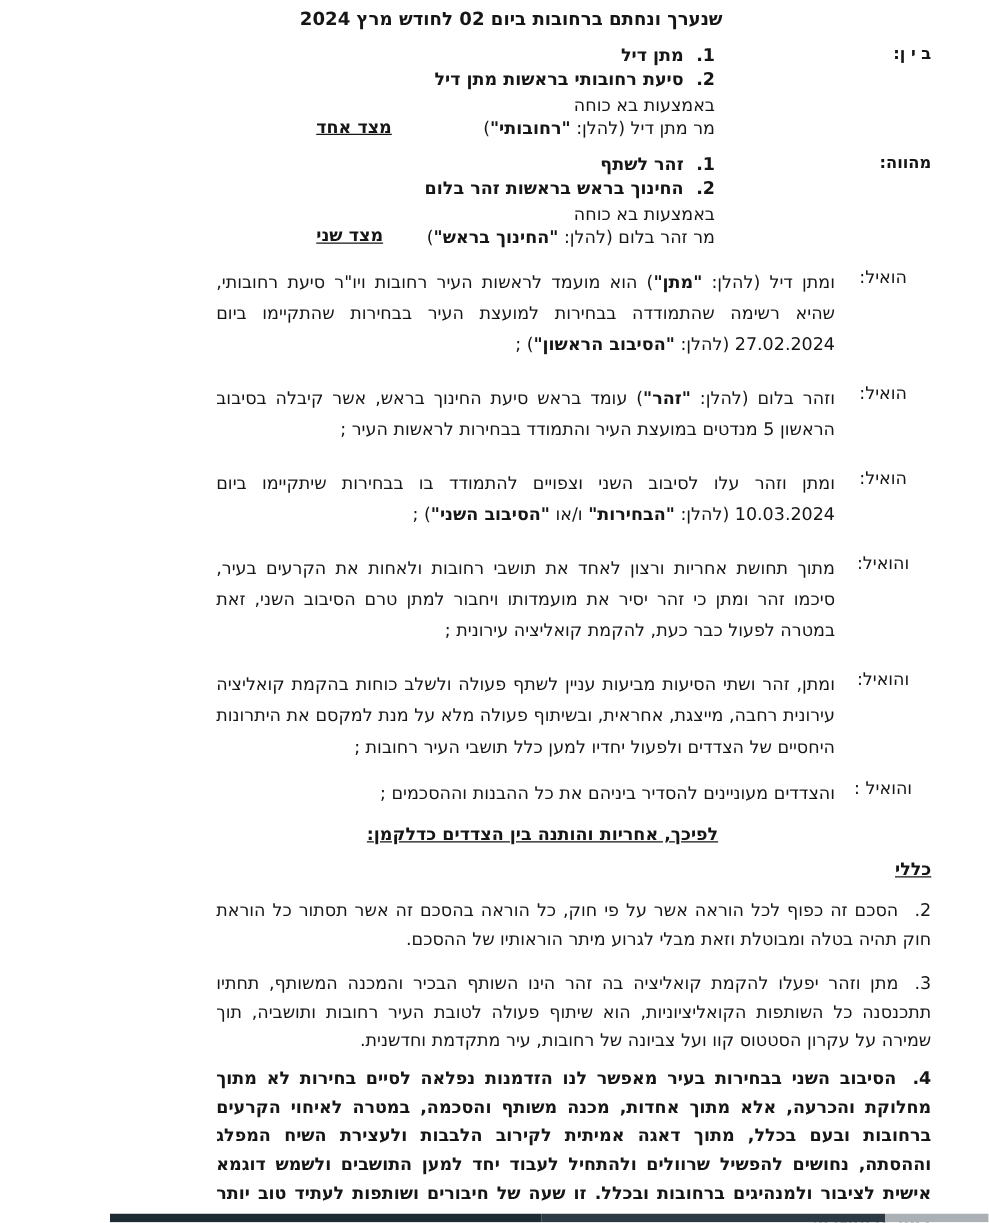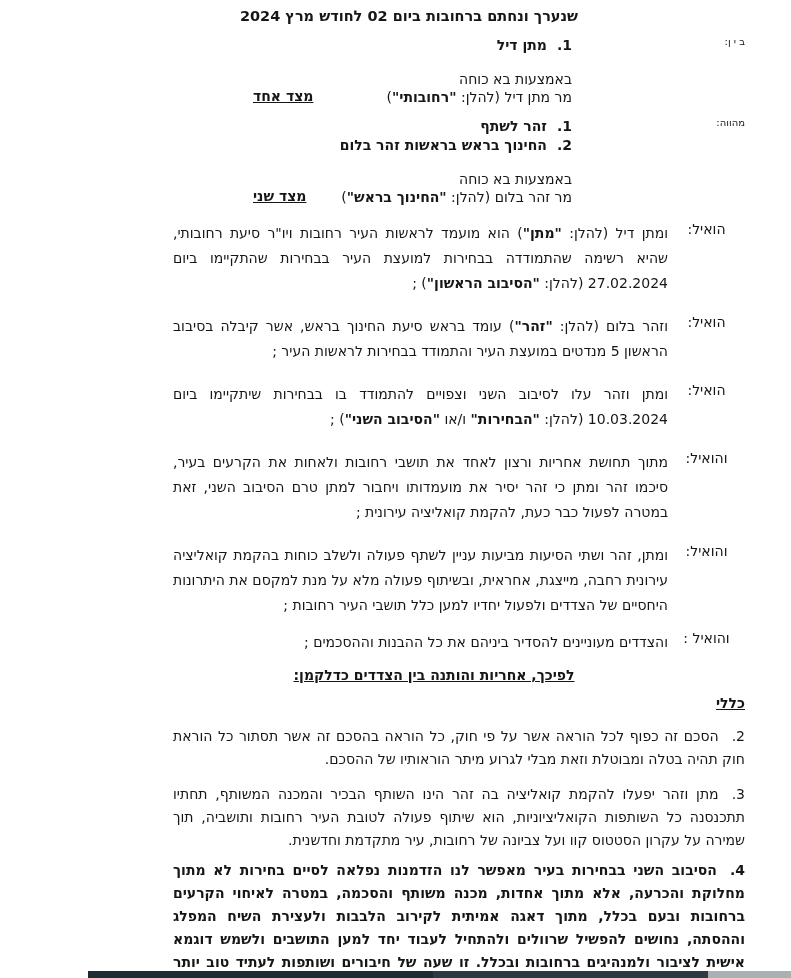--- a/index.html
+++ b/index.html
@@ -19,26 +19,26 @@
 
   .title{
     font-weight:bold;
     text-align:center;
     transform:translateX(-50px);
     margin-bottom:12px;
     font-size:14.5px;
   }
 
   .party-row{display:flex;}
-  .plabel{width:173px;flex:none;font-weight:normal;font-size:10px;}
+  .plabel{width:173px;flex:none;font-weight:bold;font-size:13px;}
   .pitems{flex:1;}
   .pitem{font-weight:bold;line-height:19px;}
   .pnum{margin-left:10px;}
 
-  .via-block{position:relative;margin-right:173px;margin-top:15px;line-height:18px;}
+  .via-block{position:relative;margin-right:173px;margin-top:2px;line-height:18px;}
   .side-label{
     position:absolute;left:80px;bottom:1px;
     font-weight:bold;text-decoration:underline;
   }
   .party-section{margin-bottom:11px;}
 
   .whereas-section{margin-top:15px;}
   .whereas-row{display:flex;margin-bottom:18px;}
   .wlabel{width:77px;flex:none;font-weight:normal;text-align:center;}
   .wbody{flex:1;text-align:justify;line-height:25px;}
@@ -72,20 +72,21 @@
 
 <div class="page">
 
   <div class="title">שנערך ונחתם ברחובות ביום 02 לחודש  מרץ 2024</div>
 
   <div class="party-section">
     <div class="party-row">
       <div class="plabel">ב י ן:</div>
       <div class="pitems">
         <div class="pitem"><span class="pnum">1.</span><span>מתן דיל</span></div>
+        <div class="pitem"><span class="pnum">2.</span><span>סיעת רחובותי בראשות מתן דיל</span></div>
       </div>
     </div>
     <div class="via-block">
       <div>באמצעות בא כוחה</div>
       <div><span>מר מתן דיל (להלן: </span><span class="b">"רחובותי"</span><span>)</span></div>
       <div class="side-label">מצד אחד</div>
     </div>
   </div>
 
   <div class="party-section">

